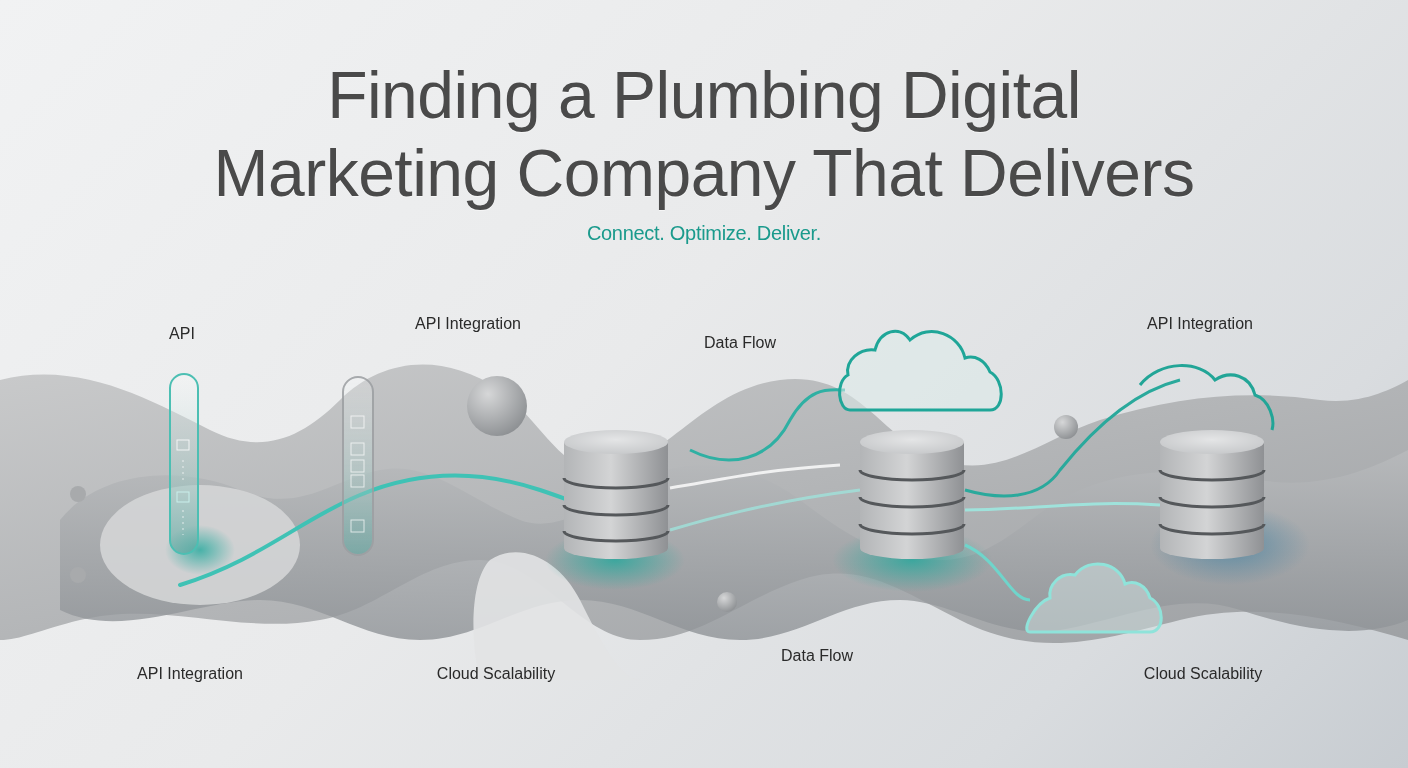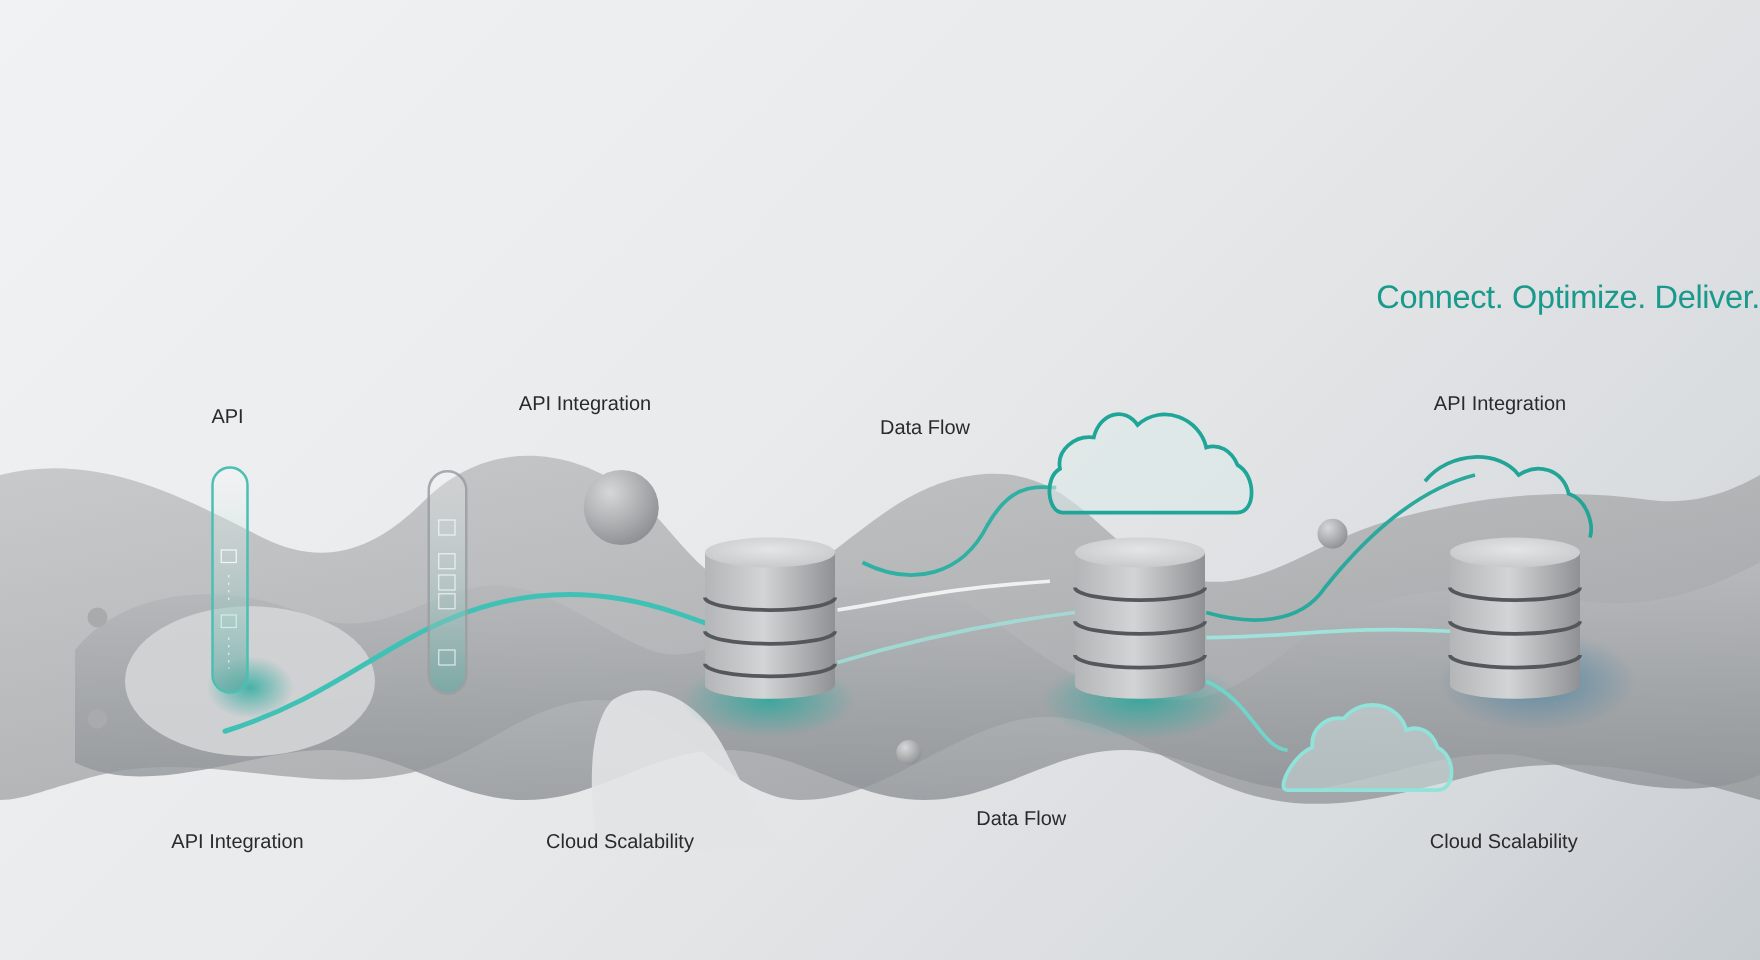--- a/index.html
+++ b/index.html
@@ -8,22 +8,22 @@
     font-family: "Liberation Sans", sans-serif;
     background: linear-gradient(135deg, #f1f2f3 0%, #e9eaeb 45%, #d9dcdf 80%, #c7ccd1 100%);
   }
   .hero-title {
     position: absolute; left: 0; top: 56px; width: 1408px; text-align: center;
     font-size: 66px; line-height: 78px; color: #4a4a4a; letter-spacing: -0.5px;
     font-weight: normal; margin: 0;
     text-shadow: 0 1px 0 rgba(255,255,255,0.5);
   }
   .tagline {
-    position: absolute; left: 0; top: 222px; width: 1408px; text-align: right;
-    font-size: 26px; color: #1a9a8c; letter-spacing: -0.3px;
+    position: absolute; left: 0; top: 222px; width: 1408px; text-align: center;
+    font-size: 20px; color: #1a9a8c; letter-spacing: -0.3px;
   }
   .scene { position: absolute; left: 0; top: 0; width: 1408px; height: 768px; }
   .label {
     position: absolute; font-size: 16px; color: #2a2a2a; white-space: nowrap;
     transform: translateX(-50%);
   }
 </style>
 </head>
 <body>
 
@@ -126,21 +126,22 @@
   <g>
     <path d="M1160,442 L1160,548 A52,11 0 0 0 1264,548 L1264,442 Z" fill="url(#dbSide)"></path>
     <path d="M1160,470 A52,10 0 0 0 1264,470" fill="none" stroke="#55585b" stroke-width="3"></path>
     <path d="M1160,497 A52,10 0 0 0 1264,497" fill="none" stroke="#55585b" stroke-width="3"></path>
     <path d="M1160,524 A52,10 0 0 0 1264,524" fill="none" stroke="#55585b" stroke-width="3"></path>
     <ellipse cx="1212" cy="442" rx="52" ry="12" fill="url(#dbTop)"></ellipse>
   </g>
 </svg>
 
 <h1 class="hero-title">
-  <br>
+  <span>Finding a Plumbing Digital</span><br>
+  <span>Marketing Company That Delivers</span>
 </h1>
 <div class="tagline">Connect. Optimize. Deliver.</div>
 
 <div class="label" style="left:182px; top:325px;">API</div>
 <div class="label" style="left:468px; top:315px;">API Integration</div>
 <div class="label" style="left:740px; top:334px;">Data Flow</div>
 <div class="label" style="left:1200px; top:315px;">API Integration</div>
 
 <div class="label" style="left:190px; top:665px;">API Integration</div>
 <div class="label" style="left:496px; top:665px;">Cloud Scalability</div>

